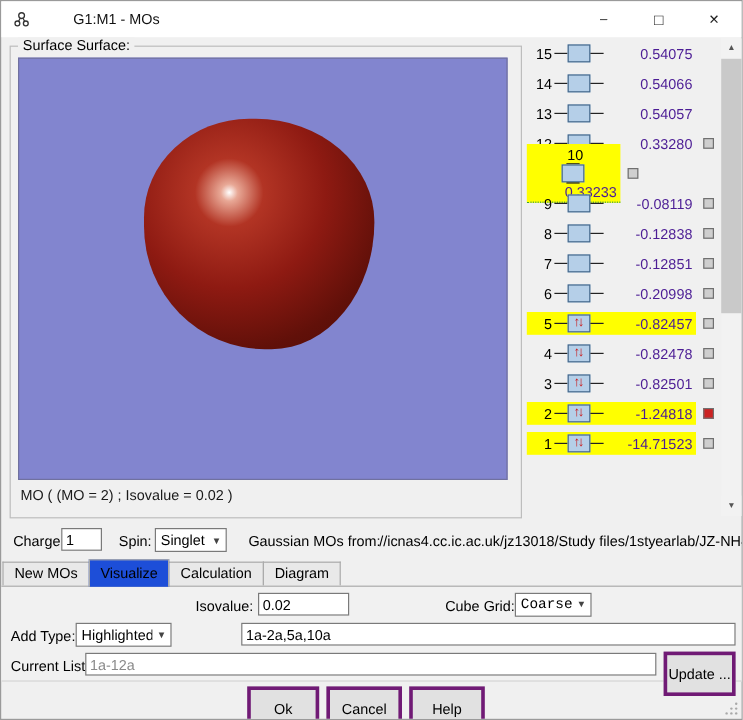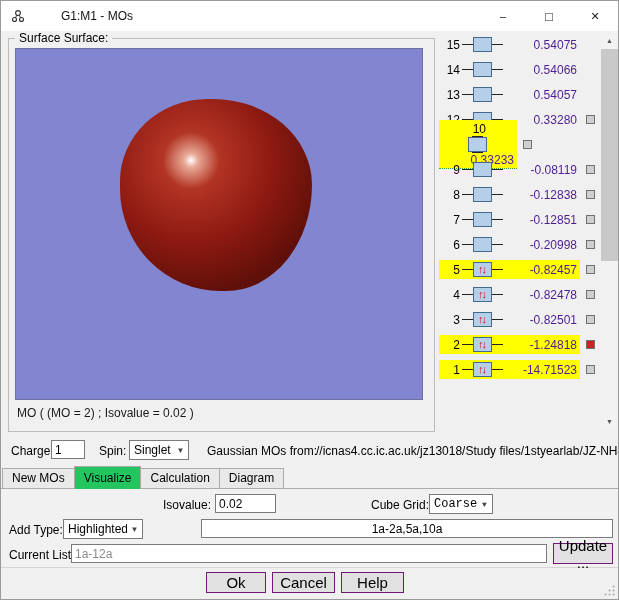--- a/index.html
+++ b/index.html
@@ -61,27 +61,27 @@
   input.field.disabled { color:#8a8a8a; }
   .combo { position:absolute; height:20px; border:1px solid #7a7a7a; background:#fff;
            display:flex; align-items:center; }
   .combo .val { flex:1; padding-left:4px; white-space:nowrap; overflow:hidden; }
   .combo .arr { width:15px; text-align:center; font-size:8px; color:#444; }
 
   
   .tab-bar { position:absolute; left:1px; top:465px; height:22px; display:flex; align-items:flex-end; }
   .tab { padding:2px 9px 3px 9px; border:1px solid #ababab; border-bottom:none; background:#e9e9e9;
          margin-right:-1px; position:relative; }
-  .tab.active { background:#22c55e; padding-top:4px; padding-bottom:4px; z-index:3; margin-bottom:-1px; }
+  .tab.active { background:#1d4ed8; padding-top:4px; padding-bottom:4px; z-index:3; margin-bottom:-1px; }
   .tab-panel { position:absolute; left:0; top:487px; width:619px; height:80px;
                border-top:1px solid #ababab; border-bottom:1px solid #d5d5d5; background:#f1f1f1; }
 
   
-  .btn { position:absolute; height:21px; background:#e1e1e1; border:1px solid #701a75;
-         font-family:"Liberation Sans",sans-serif; font-size:15px; text-align:center;
+  .btn { position:absolute; height:37px; background:#e1e1e1; border:3px solid #701a75;
+         font-family:"Liberation Sans",sans-serif; font-size:12px; text-align:center;
          display:flex; align-items:center; justify-content:center; cursor:default; }
 
   .grip { position:absolute; right:2px; bottom:2px; width:13px; height:13px; }
 </style>
 </head>
 <body>
 
 <div class="window">
 
   <div class="titlebar">
@@ -270,34 +270,34 @@
 
   <div class="tab-bar">
   <div class="tab">New MOs</div>
   <div class="tab active">Visualize</div>
   <div class="tab">Calculation</div>
   <div class="tab">Diagram</div>
     </div>
   <div class="tab-panel"></div>
 
   <span class="lbl" style="left:162px; top:497px; width:48px; text-align:right;">Isovalue:</span>
-  <input class="field" style="left: 214px; top: 493px; width: 61px;" value="0.02">
+  <input class="field" style="left: 214px; top: 493px; width: 76px;" value="0.02">
   <span class="lbl" style="left:370px; top:497px;">Cube Grid:</span>
   <div class="combo" style="left:428px; top:493px; width:64px;font-family:Liberation Mono, monospace;">
     <span class="val">Coarse</span>
     <span class="arr">▼</span>
   </div>
 
   <span class="lbl" style="left:8px; top:522px;">Add Type:</span>
   <div class="combo" style="left:62px; top:518px; width:80px;">
     <span class="val">Highlighted</span>
     <span class="arr">▼</span>
   </div>
   <span class="lbl" style="left:152px; top:546px;">Add List:</span>
-  <input class="field" style="left: 200px; top: 518px; width: 412px; text-align: center;" value="1a-2a,5a,10a">
+  <input class="field" style="left: 200px; top: 518px; width: 412px;" value="1a-2a,5a,10a">
 
   <span class="lbl" style="left:8px; top:547px;">Current List:</span>
   <input class="field disabled" style="left: 70px; top: 543px; width: 476px;" value="1a-12a">
   <button class="btn" style="left:552px; top:542px; width:60px;">Update ...</button>
 
   <button class="btn" style="left:205px; top:571px; width:60px;">Ok</button>
   <button class="btn" style="left:271px; top:571px; width:63px;">Cancel</button>
   <button class="btn" style="left:340px; top:571px; width:63px;">Help</button>
 
   <div class="grip">

